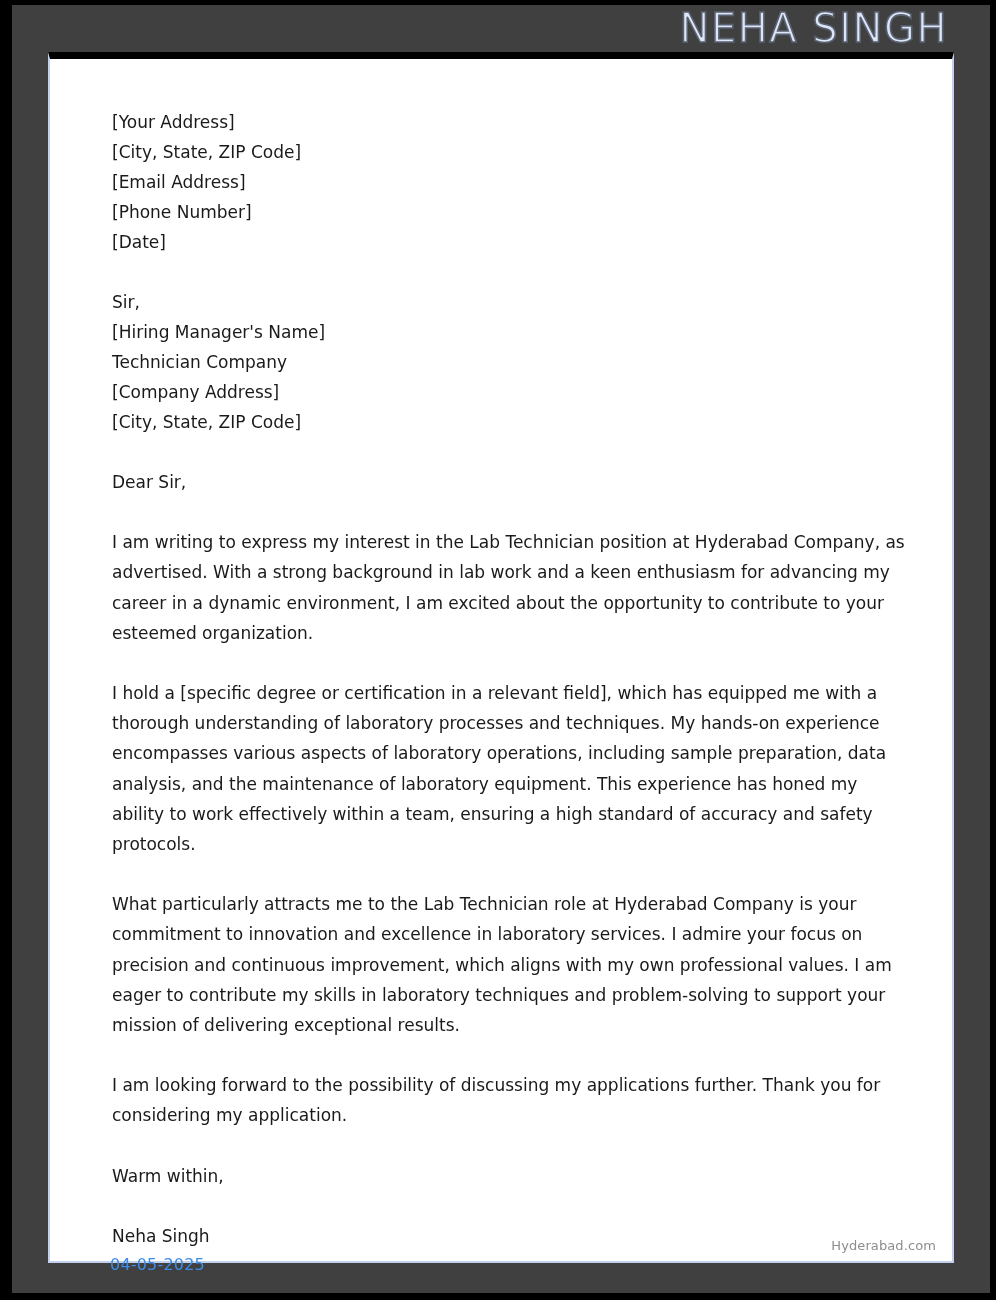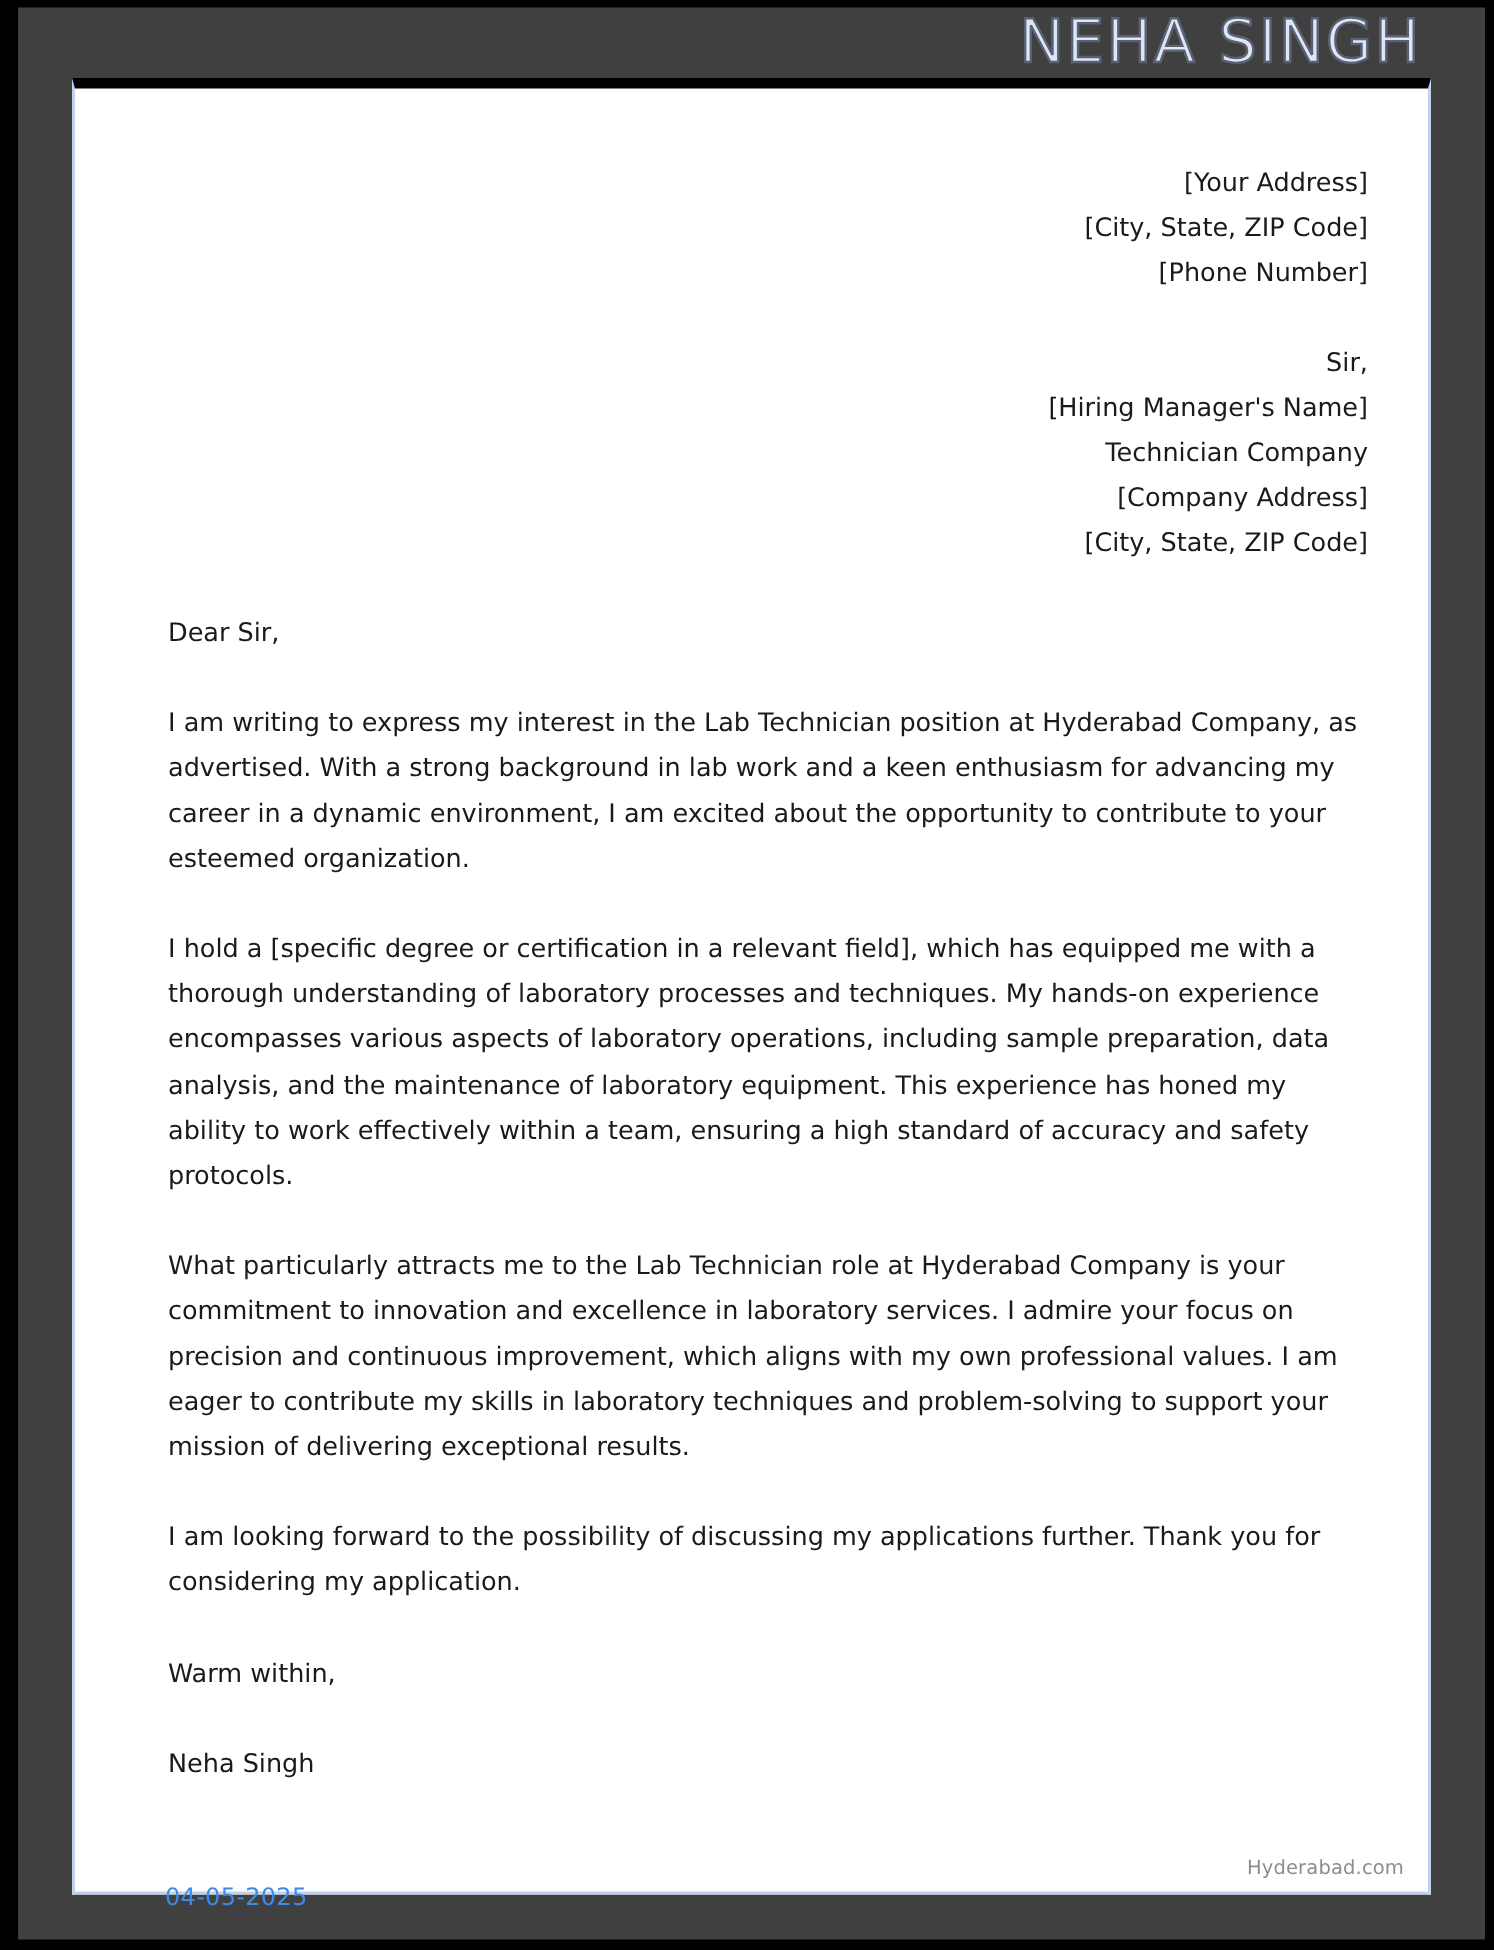--- a/index.html
+++ b/index.html
@@ -67,21 +67,20 @@
     left: 62px;
     top: 48px;
     width: 800px;
   }
 
   .line {
     font-size: 17px;
     line-height: 30px;
     color: #1a1a1a;
     white-space: pre-wrap;
-    text-align: right;
   }
 
   .para {
     font-size: 17px;
     line-height: 30.2px;
     color: #1a1a1a;
     margin: 0;
   }
 
   .block {
@@ -126,21 +125,23 @@
     <div class="header-name">NEHA SINGH</div>
   </div>
 
   <div class="page">
 
     <div class="letter-body">
 
       <div class="block tight">
         <div class="line">[Your Address]</div>
         <div class="line">[City, State, ZIP Code]</div>
+        <div class="line">[Email Address]</div>
         <div class="line">[Phone Number]</div>
+        <div class="line">[Date]</div>
       </div>
 
       <div class="spacer-1"></div>
 
       <div class="block tight">
         <div class="line">Sir,</div>
         <div class="line">[Hiring Manager's Name]</div>
         <div class="line">Technician Company</div>
         <div class="line">[Company Address]</div>
         <div class="line">[City, State, ZIP Code]</div>

